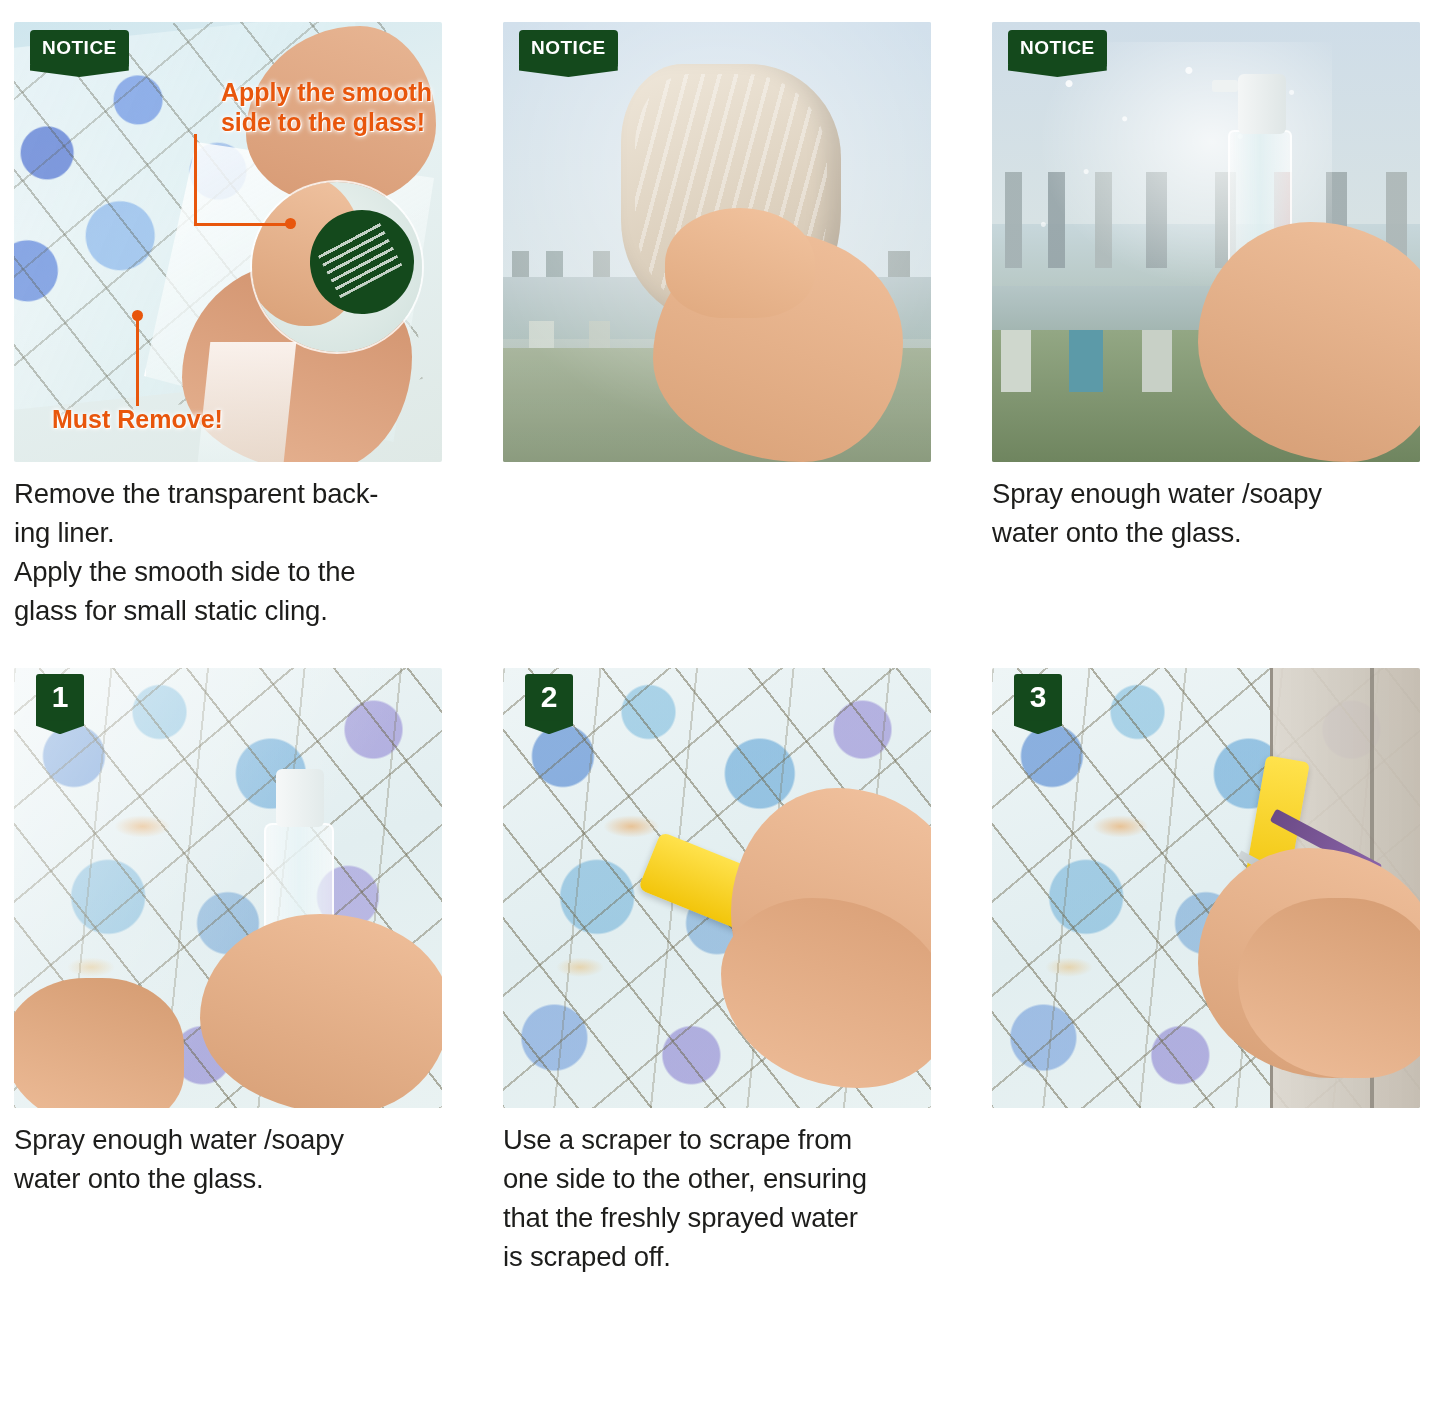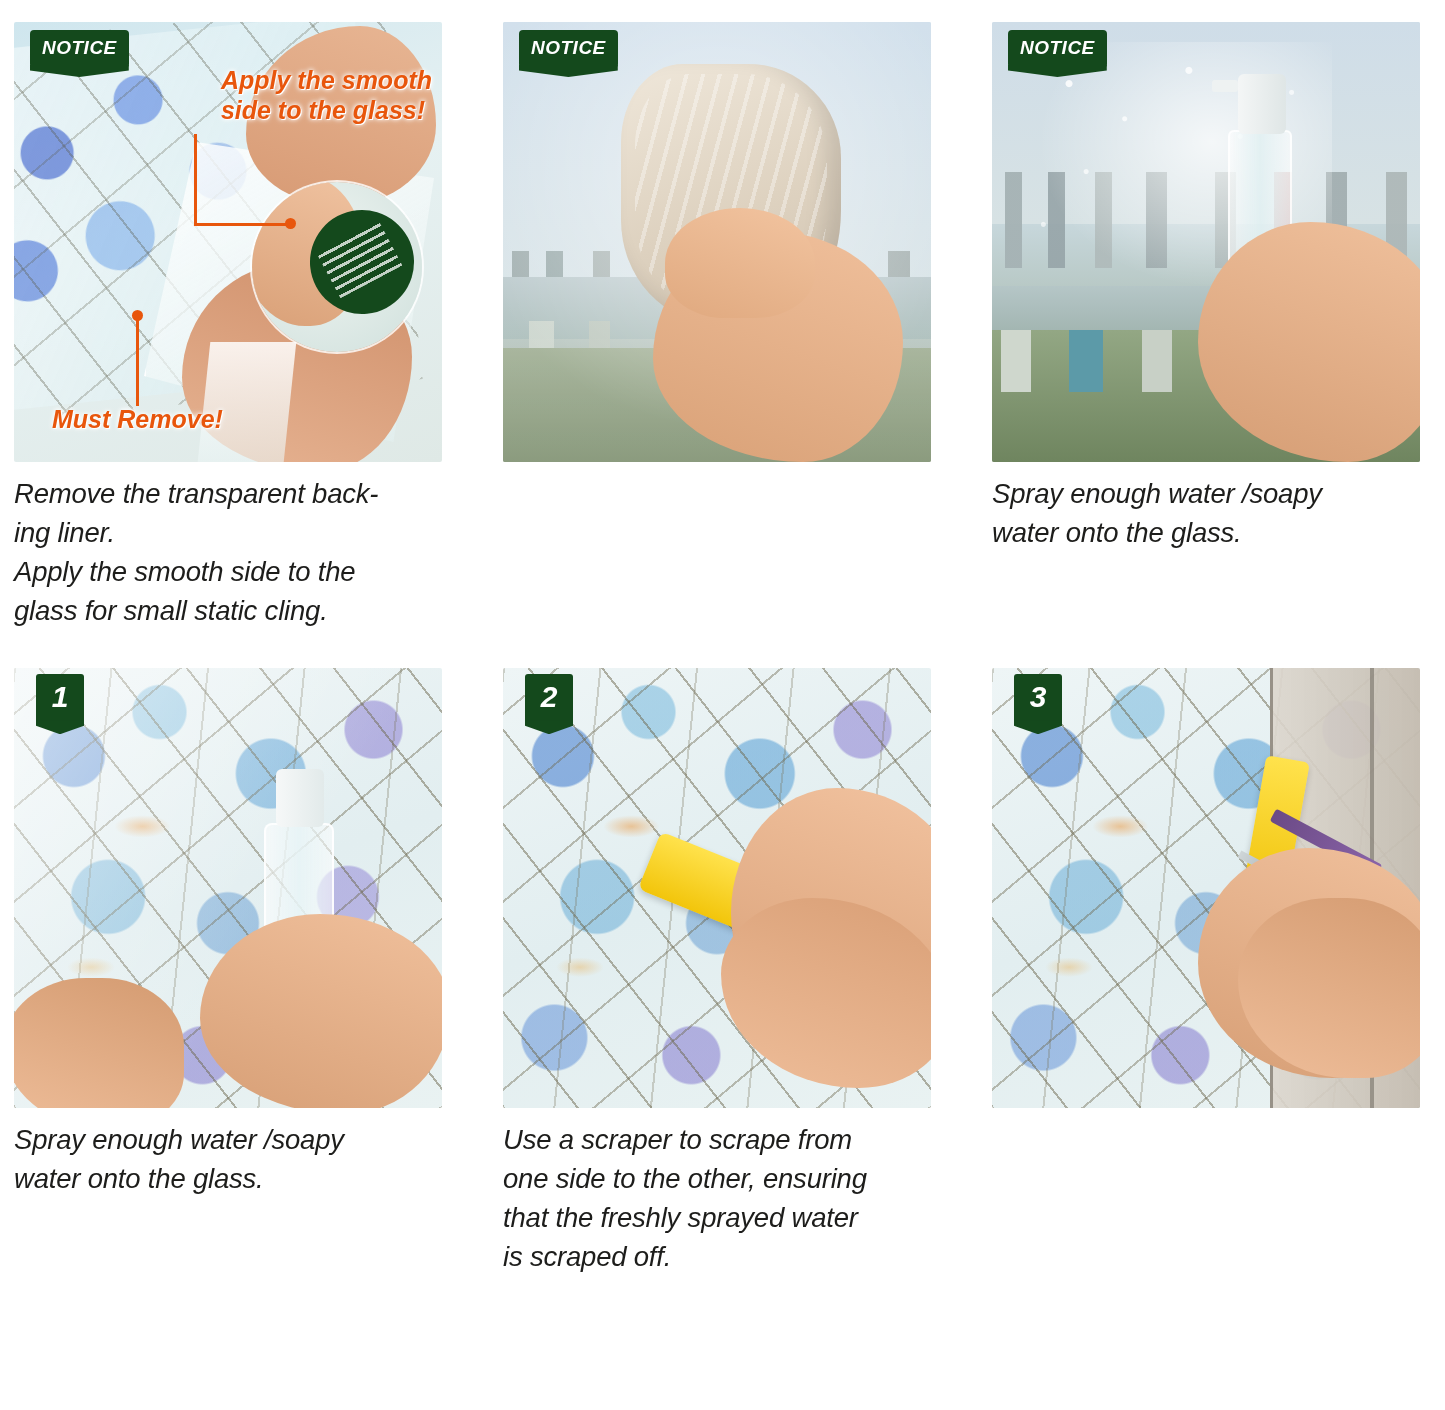--- a/index.html
+++ b/index.html
@@ -25,21 +25,21 @@
     padding-top: 4px;
     line-height: 1.15;
   }
   .grid {
     display: grid;
     grid-template-columns: 428px 428px 428px;
     column-gap: 61px;
     padding: 0 14px 0 14px;
     margin-top: 22px;
   }
-  .cell { width: 477px; font-style: italic; }
+  .cell { width: 477px; }
   .photo {
     width: 428px;
     height: 440px;
     position: relative;
     overflow: hidden;
     border-radius: 2px;
   }
   .caption {
     margin-top: 12px;
     font-size: 27.5px;
@@ -154,21 +154,21 @@
     background: #14491c;
     border-radius: 50%;
     transform: rotate(-28deg);
   }
   .p1 .circle-zoom .label::after {
     content: "";
     position: absolute; left: 16px; top: 24px; width: 70px; height: 50px;
     background: repeating-linear-gradient(0deg, rgba(255,255,255,.75) 0 3px, transparent 3px 9px);
   }
   .callout-top {
-    position: absolute; right: 10px; top: 44px;
+    position: absolute; right: 10px; top: 56px;
     color: #e8560c;
     font-weight: bold;
     font-size: 25px;
     line-height: 1.18;
     text-align: left;
     text-shadow: 0 0 4px #fff, 0 0 6px #fff, 1px 1px 0 #fff;
     white-space: pre-line;
     z-index: 7;
   }
   .callout-bracket {

